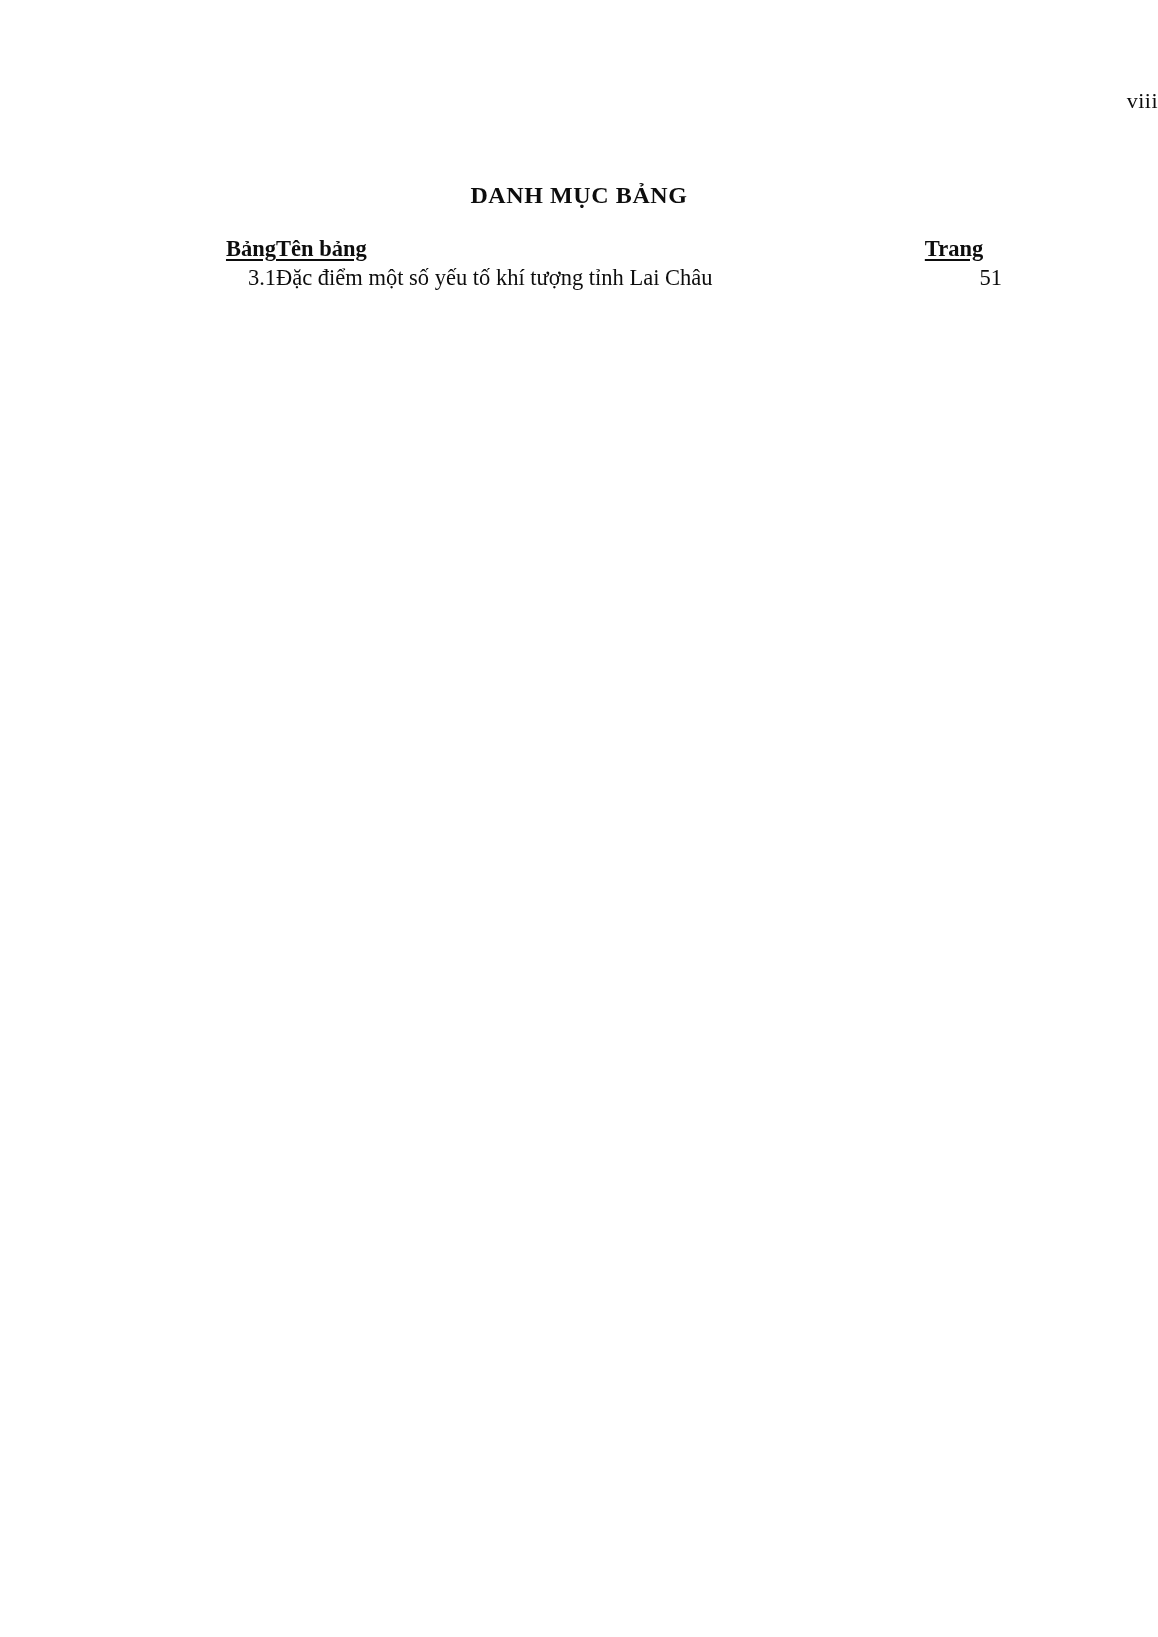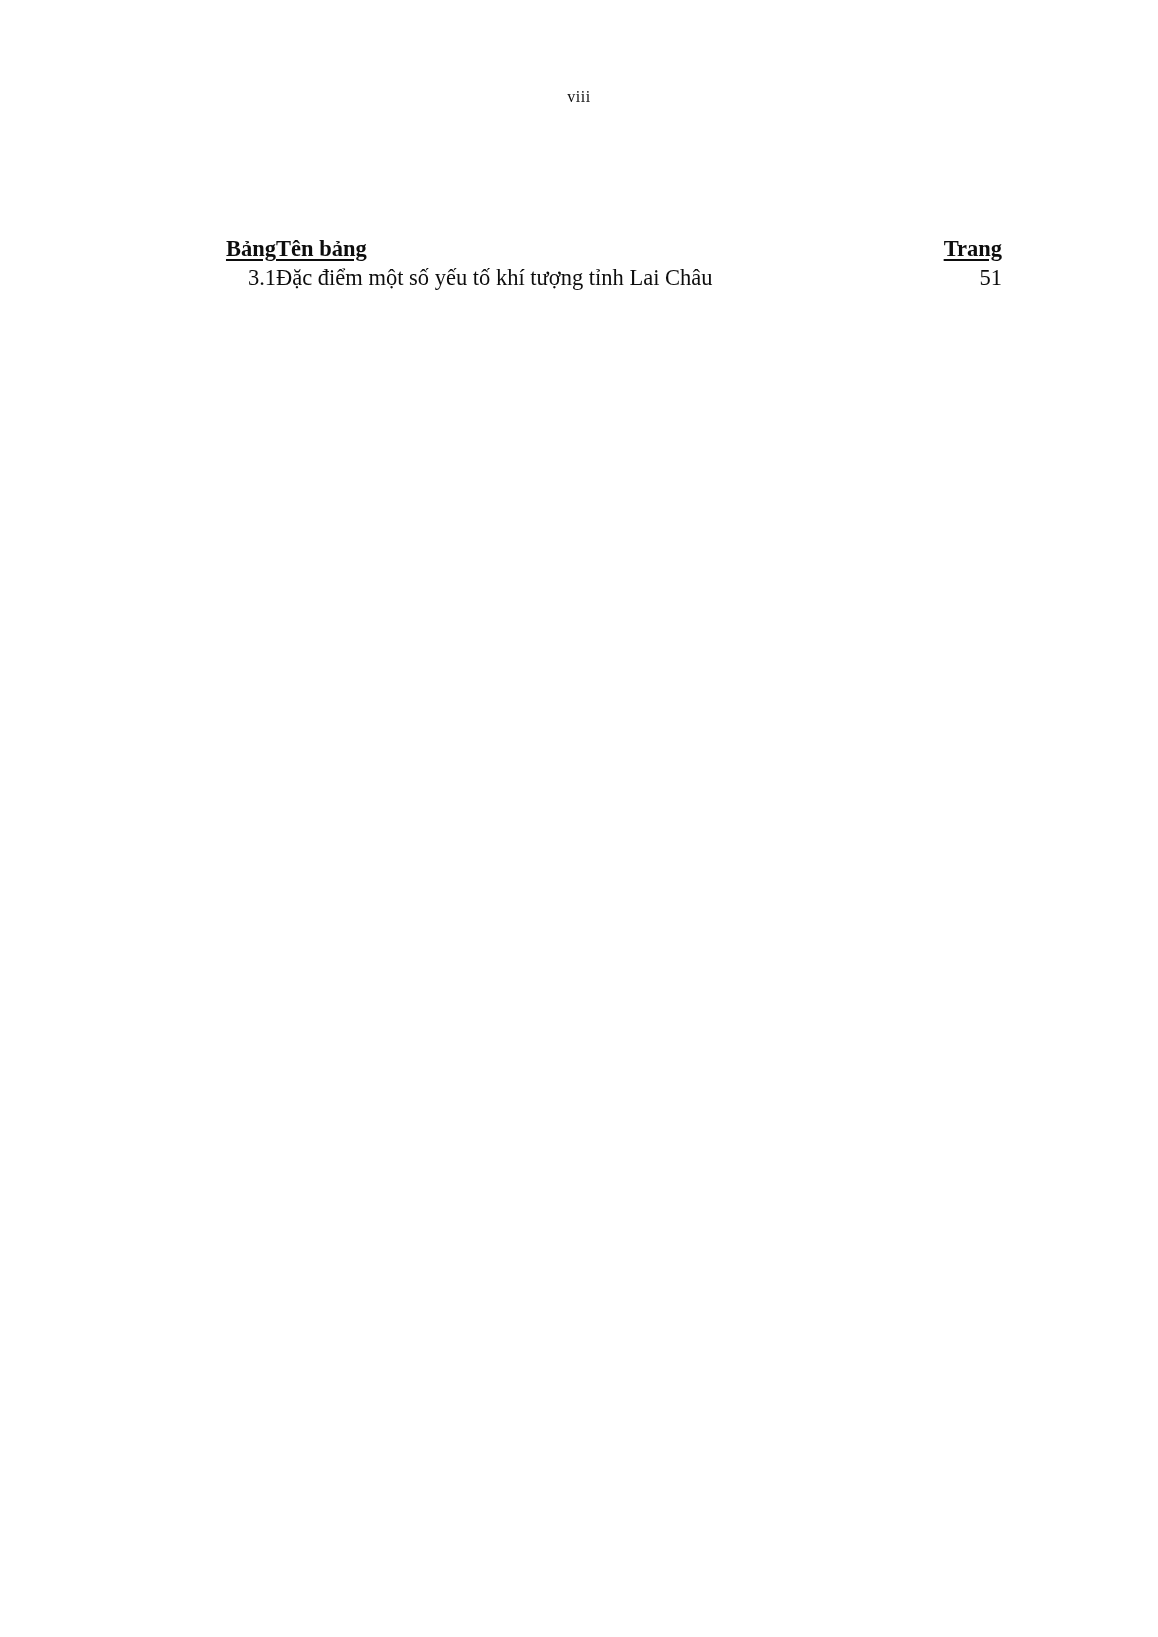--- a/index.html
+++ b/index.html
@@ -14,22 +14,22 @@
     background: #ffffff;
     font-family: "Liberation Serif", serif;
     color: #0d0d0d;
     box-sizing: border-box;
   }
   .page-number {
     position: absolute;
     top: 88px;
     left: 0;
     width: 100%;
-    text-align: center;
-    font-size: 16px;
+    text-align: right;
+    font-size: 22px;
     letter-spacing: 0.5px;
   }
   .doc-title {
     position: absolute;
     top: 182px;
     left: 0;
     width: 100%;
     text-align: center;
     font-size: 24px;
     font-weight: bold;
@@ -57,21 +57,20 @@
   th.col-num {
     text-align: right;
     width: 86px;
     padding-left: 8px;
   }
   th.col-name {
     text-align: left;
     padding-left: 10px;
   }
   th.col-page {
-    text-align: right;
     width: 96px;
   }
   th.col-num span, th.col-name span, th.col-page span {
     text-decoration: underline;
     text-underline-offset: 3px;
   }
   tbody td {
     padding-bottom: 26px;
     line-height: 1.42;
   }
@@ -92,20 +91,21 @@
     white-space: nowrap;
   }
 </style>
 </head>
 <body>
 
 <div class="page">
 
   <div class="page-number">viii</div>
 
+  <div class="doc-title">DANH MỤC BẢNG</div>
 
   <div class="table-wrap">
     <table class="toc">
       <thead>
         <tr>
           <th class="col-num"><span>Bảng</span></th>
           <th class="col-name"><span>Tên bảng</span></th>
           <th class="col-page"><span>Trang</span></th>
         </tr>
       </thead>

